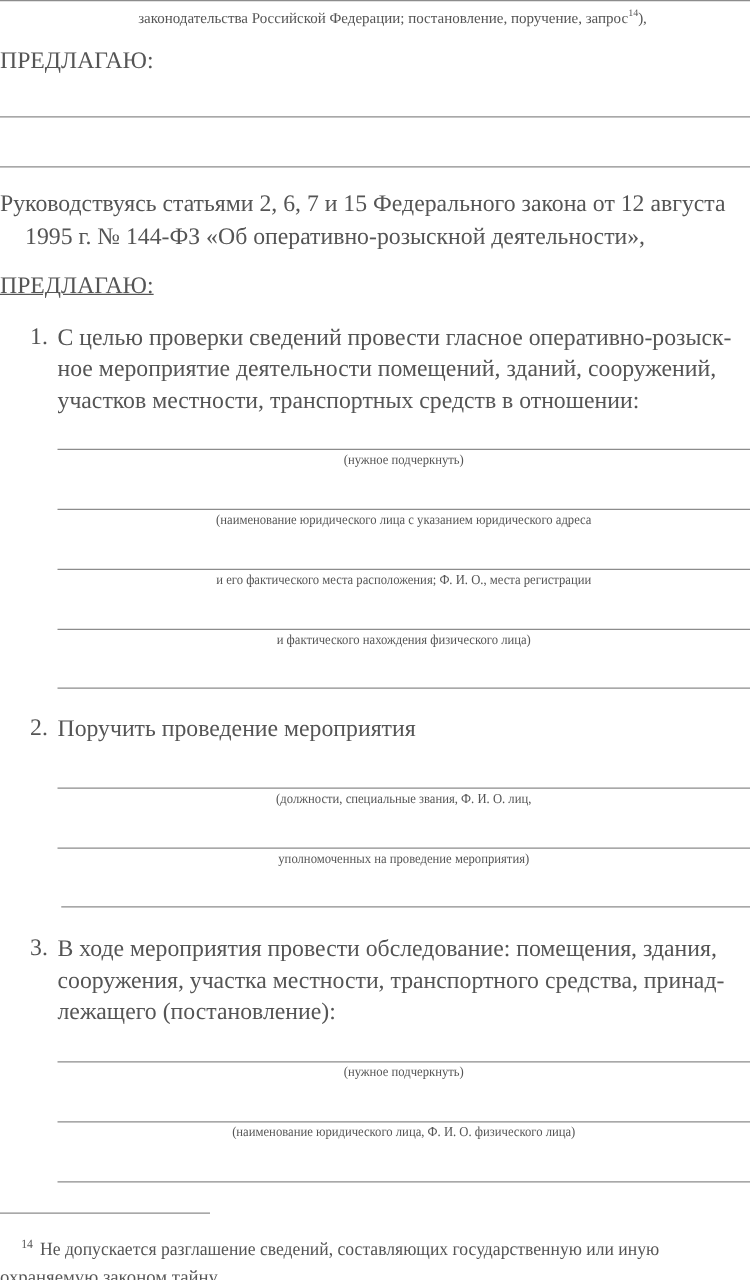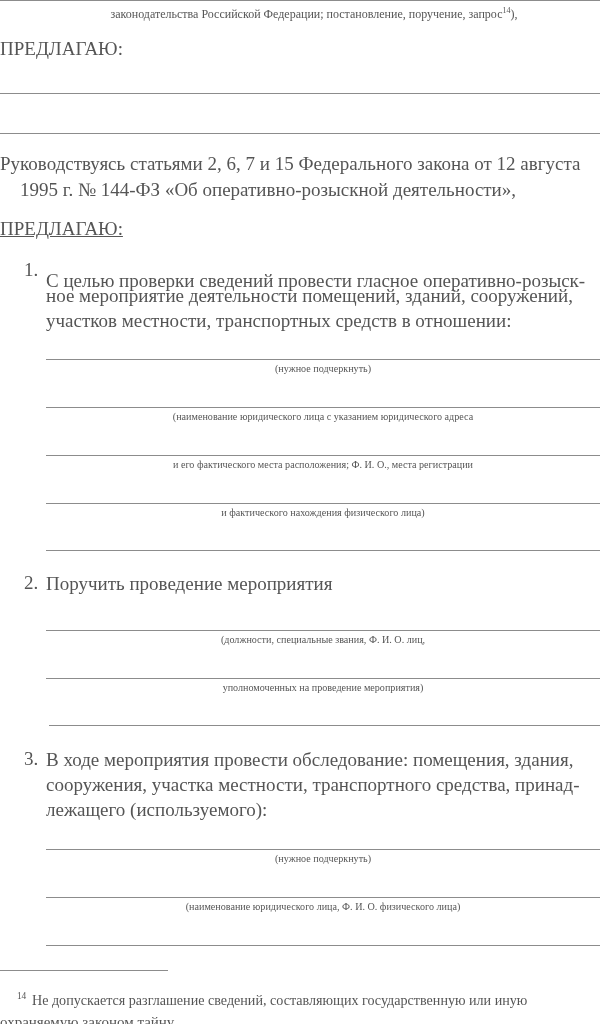--- a/index.html
+++ b/index.html
@@ -22,21 +22,21 @@
 <div class="abs big" style="left:0;top:38px;">ПРЕДЛАГАЮ:</div>
 <div class="hr" style="left:0;right:0;top:93px;"></div>
 <div class="hr" style="left:0;right:0;top:133px;"></div>
 
 <div class="abs big" style="left:0;top:153px;">Руководствуясь статьями 2, 6, 7 и 15 Федерального закона от 12 августа</div>
 <div class="abs big" style="left:0;top:179px;padding-left:20px;">1995 г. № 144-ФЗ «Об оперативно-розыскной деятельности»,</div>
 
 <div class="abs big" style="left:0;top:218px;text-decoration:underline;">ПРЕДЛАГАЮ:</div>
 
 <div class="num" style="top:259px;">1.</div>
-<div class="item" style="top:258px;margin-top:10px;">С целью проверки сведений провести гласное оперативно-розыск-</div>
+<div class="item" style="top:258px;">С целью проверки сведений провести гласное оперативно-розыск-</div>
 <div class="item" style="top:283px;">ное мероприятие деятельности помещений, зданий, сооружений,</div>
 <div class="item" style="top:308px;">участков местности, транспортных средств в отношении:</div>
 
 <div class="hr" style="left:46px;right:0;top:359px;"></div>
 <div class="cap" style="top:362px;">(нужное подчеркнуть)</div>
 <div class="hr" style="left:46px;right:0;top:407px;"></div>
 <div class="cap" style="top:410px;">(наименование юридического лица с указанием юридического адреса</div>
 <div class="hr" style="left:46px;right:0;top:455px;"></div>
 <div class="cap" style="top:458px;">и его фактического места расположения; Ф. И. О., места регистрации</div>
 <div class="hr" style="left:46px;right:0;top:503px;"></div>
@@ -47,21 +47,21 @@
 <div class="item" style="top:571px;">Поручить проведение мероприятия</div>
 <div class="hr" style="left:46px;right:0;top:630px;"></div>
 <div class="cap" style="top:633px;">(должности, специальные звания, Ф. И. О. лиц,</div>
 <div class="hr" style="left:46px;right:0;top:678px;"></div>
 <div class="cap" style="top:681px;">уполномоченных на проведение мероприятия)</div>
 <div class="hr" style="left:49px;right:0;top:725px;"></div>
 
 <div class="num" style="top:748px;">3.</div>
 <div class="item" style="top:747px;">В ходе мероприятия провести обследование: помещения, здания,</div>
 <div class="item" style="top:772px;">сооружения, участка местности, транспортного средства, принад-</div>
-<div class="item" style="top:797px;">лежащего (используемого):</div>
+<div class="item" style="top:797px;">лежащего (постановление):</div>
 <div class="hr" style="left:46px;right:0;top:849px;"></div>
 <div class="cap" style="top:852px;">(нужное подчеркнуть)</div>
 <div class="hr" style="left:46px;right:0;top:897px;"></div>
 <div class="cap" style="top:900px;">(наименование юридического лица, Ф. И. О. физического лица)</div>
 <div class="hr" style="left:46px;right:0;top:945px;"></div>
 
 <div class="hr" style="left:0;width:168px;top:970px;"></div>
 <div class="abs" style="left:0;right:0;top:985px;font-family:'Liberation Serif',serif;font-size:15px;line-height:22px;color:#555;">
   <div style="padding-left:18px;white-space:nowrap;transform-origin:left;transform:scaleX(0.94);"><sup style="font-size:10px;margin-right:6px;">14</sup><span>Не допускается разглашение сведений, составляющих государственную или иную</span></div>
   <div style="white-space:nowrap;">охраняемую законом тайну.</div>

